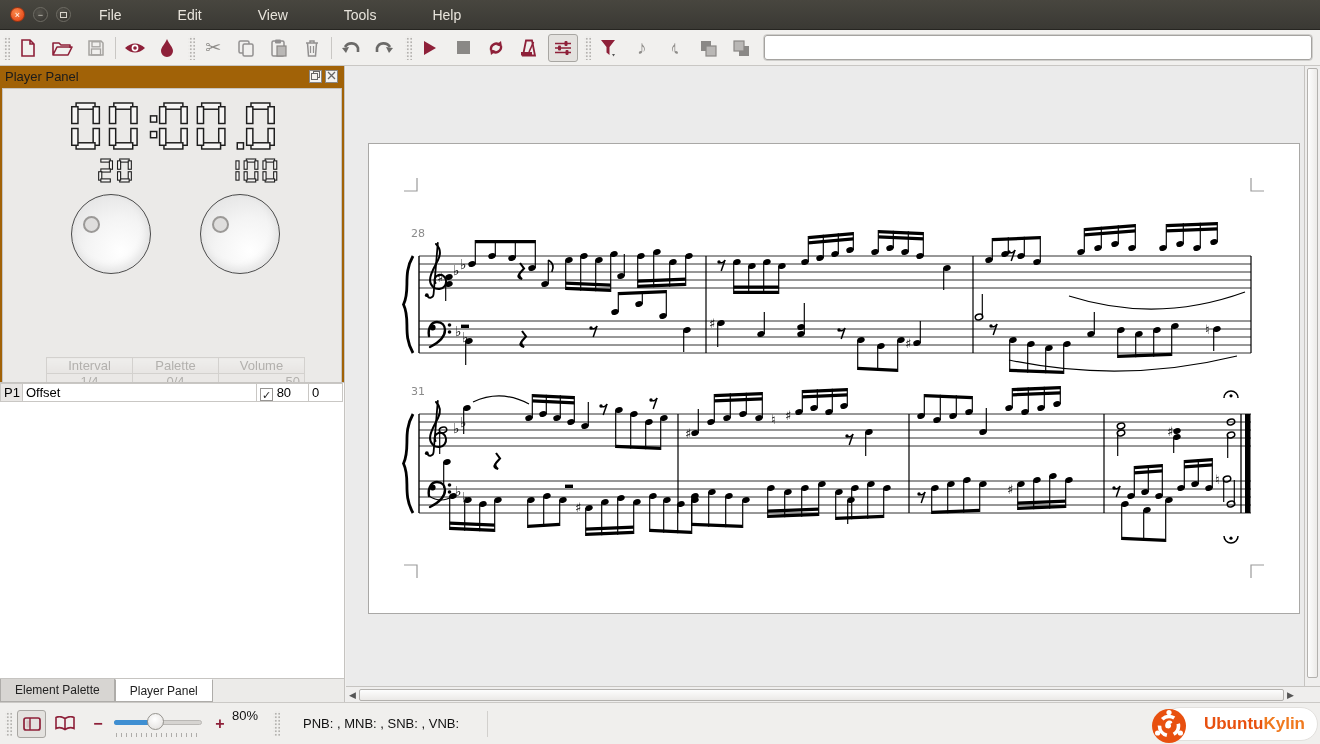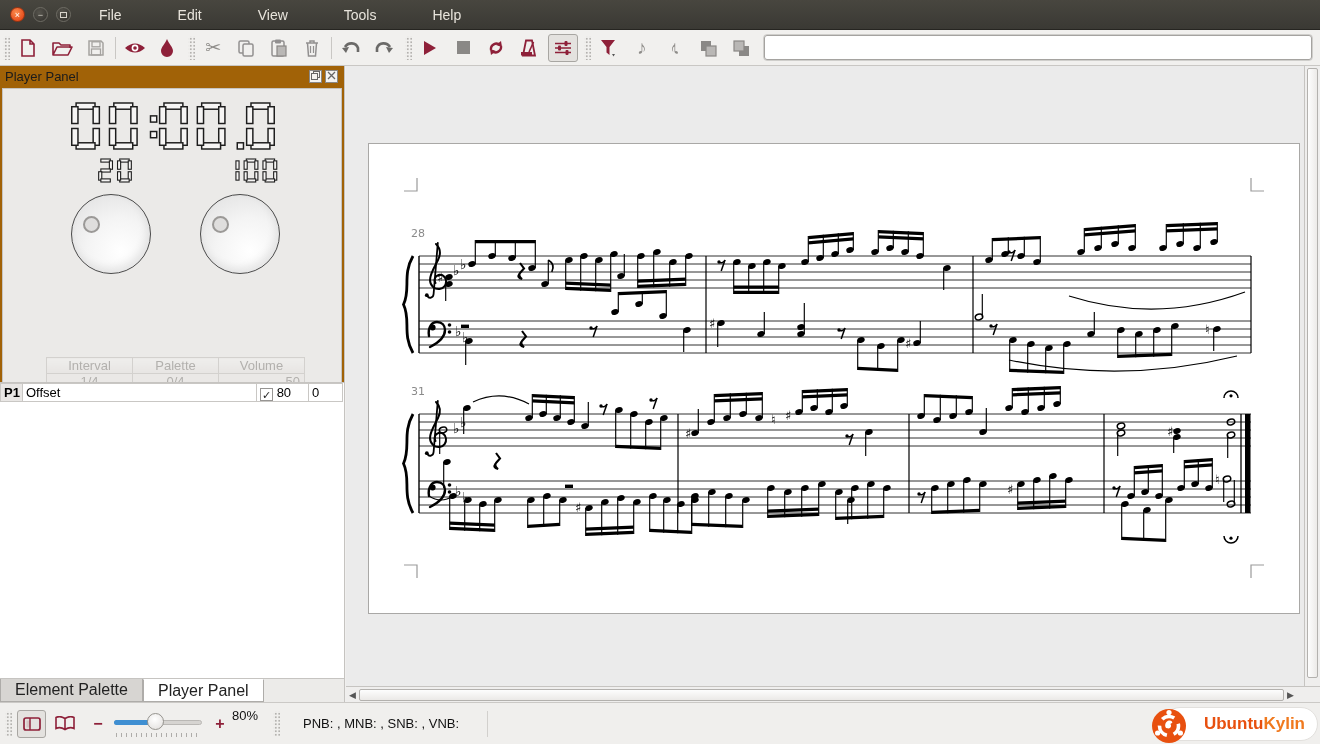--- a/index.html
+++ b/index.html
@@ -54,26 +54,26 @@
     height:15px; text-align:center; padding:0 4px;margin-left:24px; }
   #loop-table .val { background:#eae8e6; }
   #loop-table .r { text-align:right; }
   #hsplit-dots { position:absolute; left:158px; top:306px; width:30px; height:5px;
     background-image:radial-gradient(#b4b2af 1px, transparent 1.2px); background-size:3.5px 3.5px; }
 
   #part-area { position:absolute; left:0; top:316px; width:344px; height:296px; background:#fff; border-top:1px solid #c6c4c1;}
   #part-table { width:342px; border-collapse:collapse; font-size:13px; table-layout:fixed; }
   #part-table th { font-weight:bold; background:#fbfaf9; border:1px solid #c9c7c4; height:18px; }
   #part-table td { border:1px solid #c9c7c4; height:18px; background:#fff; padding:0 3px; }
-  #part-table td.rowhdr { background:#e9e7e5; text-align:left; font-weight:bold; }
+  #part-table td.rowhdr { background:#e9e7e5; text-align:left; font-weight:normal; }
   .cb { display:inline-block; width:13px; height:13px; border:1px solid #979593; background:#fff;
     vertical-align:-2px; text-align:center; line-height:12px; font-size:11px; color:#222; }
 
   #tabbar { position:absolute; left:0; bottom:0; width:344px; height:24px; border-top:1px solid #c6c4c1; background:#ecebe9; display:flex;}
-  .tab { height:23px; padding:0 14px; font-size:16px; display:flex; align-items:center;
+  .tab { height:23px; padding:0 14px; font-size:12px; display:flex; align-items:center;
     border:1px solid #aeaca9; border-top:none; background:#d7d5d2; color:#222; }
   .tab.active { background:#fff; border-top:1px solid #fff; margin-top:0; }
 
   
   #scorearea { left:346px; top:66px; width:958px; height:620px; background:#ebebeb; overflow:hidden; }
   #page { position:absolute; left:22px; top:77px; width:932px; height:471px; background:#fff; border:1px solid #a9a8a6;text-align:center; }
   #vscroll { left:1304px; top:66px; width:16px; height:620px; background:#efeeed; border-left:1px solid #c6c4c1; }
   #vthumb { position:absolute; left:2px; top:2px; width:11px; height:610px;
     background:linear-gradient(90deg,#fdfdfd,#eceae8); border:1px solid #b3b1ae; border-radius:2px; }
   #hscroll { left:346px; top:686px; width:974px; height:16px; background:#efeeed; border-top:1px solid #c6c4c1;

